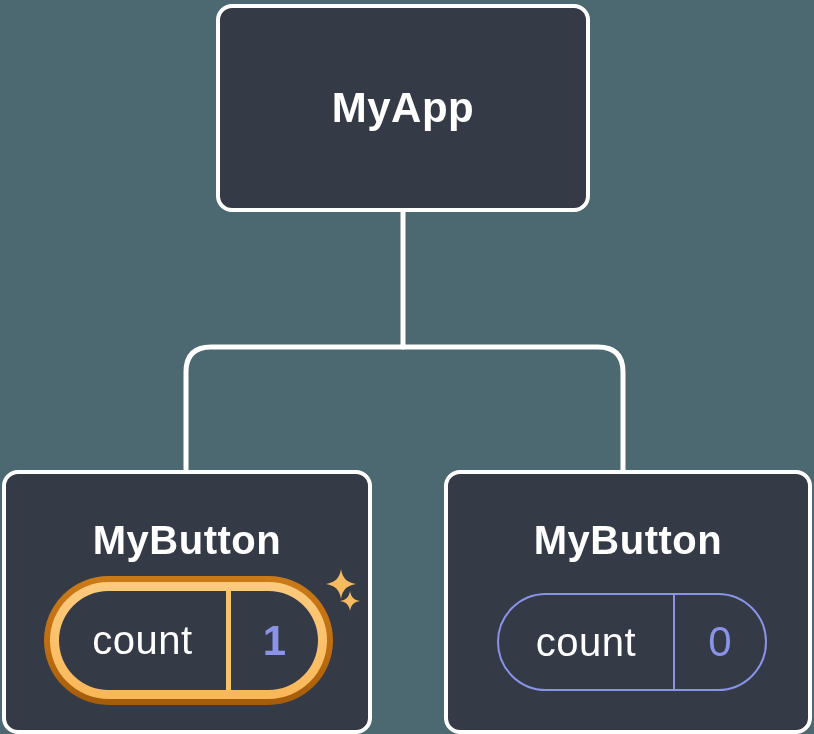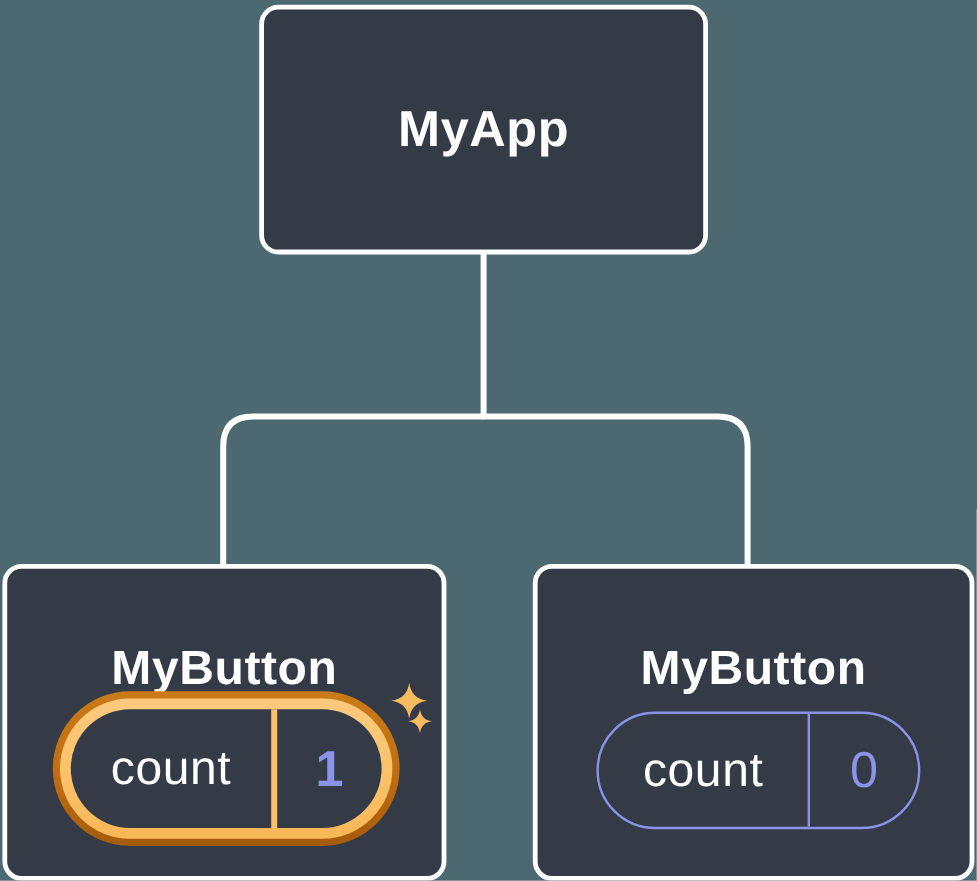--- a/index.html
+++ b/index.html
@@ -36,21 +36,21 @@
     color: #ffffff;
     font-size: 40px;
     font-weight: 600;
     letter-spacing: 0.5px;
     text-align: center;
   }
   .node-root .node-title { font-size: 42px; }
   .child-title {
     position: absolute;
     left: 0; right: 0;
-    top: 57px;
+    top: 40px;
     height: 52px;
     line-height: 52px;
   }
   
   .pill-hl-outer {
     position: absolute;
     left: 38px; top: 102px;
     width: 289px; height: 129px;
     box-sizing: border-box;
     border-radius: 999px;

